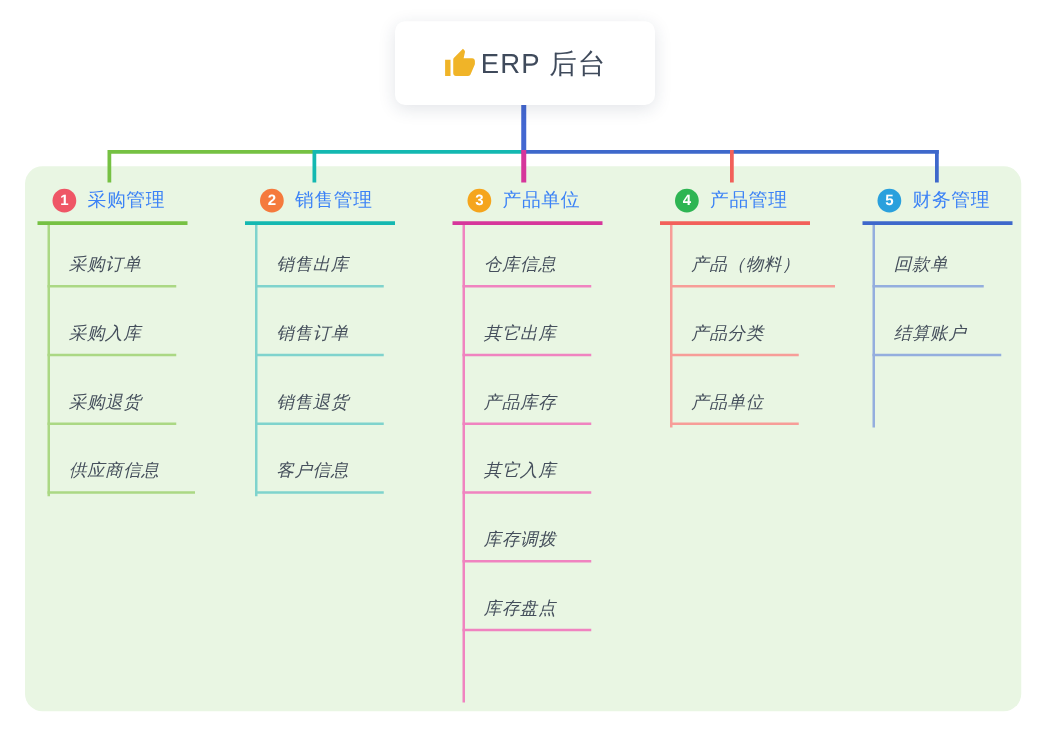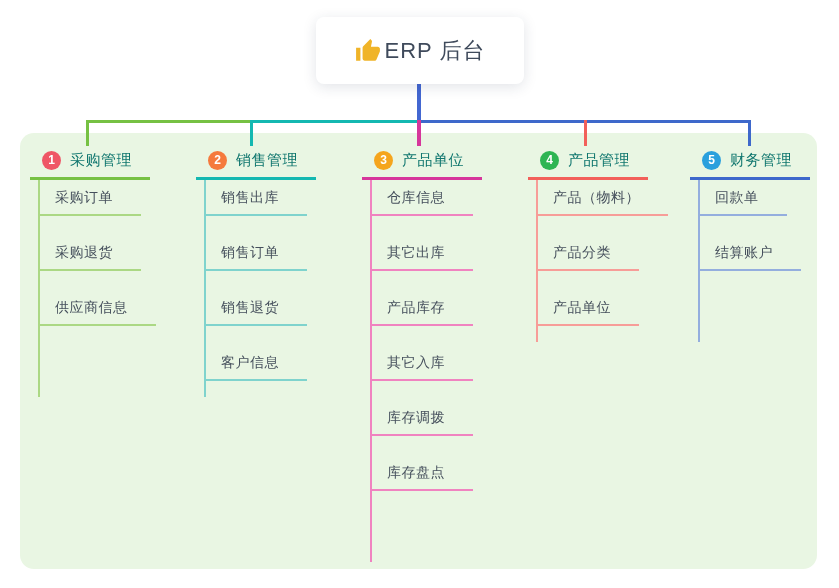--- a/index.html
+++ b/index.html
@@ -28,28 +28,28 @@
   .rootline{position:absolute;left:417px;top:84px;width:4px;height:39px;}
   
   .branch{position:absolute;top:147px;width:160px;}
   .b1{left:30px}.b2{left:196px}.b3{left:362px}.b4{left:528px}.b5{left:690px}
   .head{display:flex;align-items:center;gap:9px;height:26px;padding-left:12px;cursor:pointer;}
   .badge{
     width:19px;height:19px;border-radius:50%;flex:0 0 19px;
     background:var(--badge,#999);color:#fff;font-size:12px;font-weight:bold;
     line-height:19px;text-align:center;
   }
-  .head-label{font-size:15px;color:#0f766e;font-weight:500;letter-spacing:.5px;white-space:nowrap;}
+  .head-label{font-size:15px;color:#3b82f6;font-weight:500;letter-spacing:.5px;white-space:nowrap;}
   .head-underline{position:absolute;left:0;top:30px;width:120px;height:3px;background:var(--line,#888);}
   .spine{position:absolute;left:8px;top:33px;width:2px;background:var(--light,#ccc);}
   .b1 .spine,.b2 .spine{height:217px;}
   .b3 .spine{height:382px;}
   .b4 .spine,.b5 .spine{height:162px;}
   .children{position:absolute;left:8px;top:28px;}
-  .child{height:55px;display:flex;align-items:center;cursor:pointer;}
+  .child{height:55px;display:flex;align-items:flex-end;cursor:pointer;font-style:italic;}
   .child > span{
     display:inline-block;white-space:nowrap;
     padding:0 28px 7px 17px;
     border-bottom:2px solid var(--light,#ccc);
     font-size:14px;color:#454f5c;letter-spacing:.5px;
   }
 </style>
 </head>
 <body>
 
@@ -77,20 +77,23 @@
   <div class="branch b1" style="--badge: #ef5666; --line: #76c143; --light: #abd884;">
     <div class="head">
       <span class="badge">1</span>
       <span class="head-label">采购管理</span>
     </div>
     <div class="head-underline"></div>
     <div class="spine"></div>
     <div class="children">
       <div class="child">
           <span>采购订单</span>
+        </div>
+      <div class="child">
+          <span>采购入库</span>
         </div>
       <div class="child">
           <span>采购退货</span>
         </div>
       <div class="child">
           <span>供应商信息</span>
         </div>
     </div>
   </div>
 

